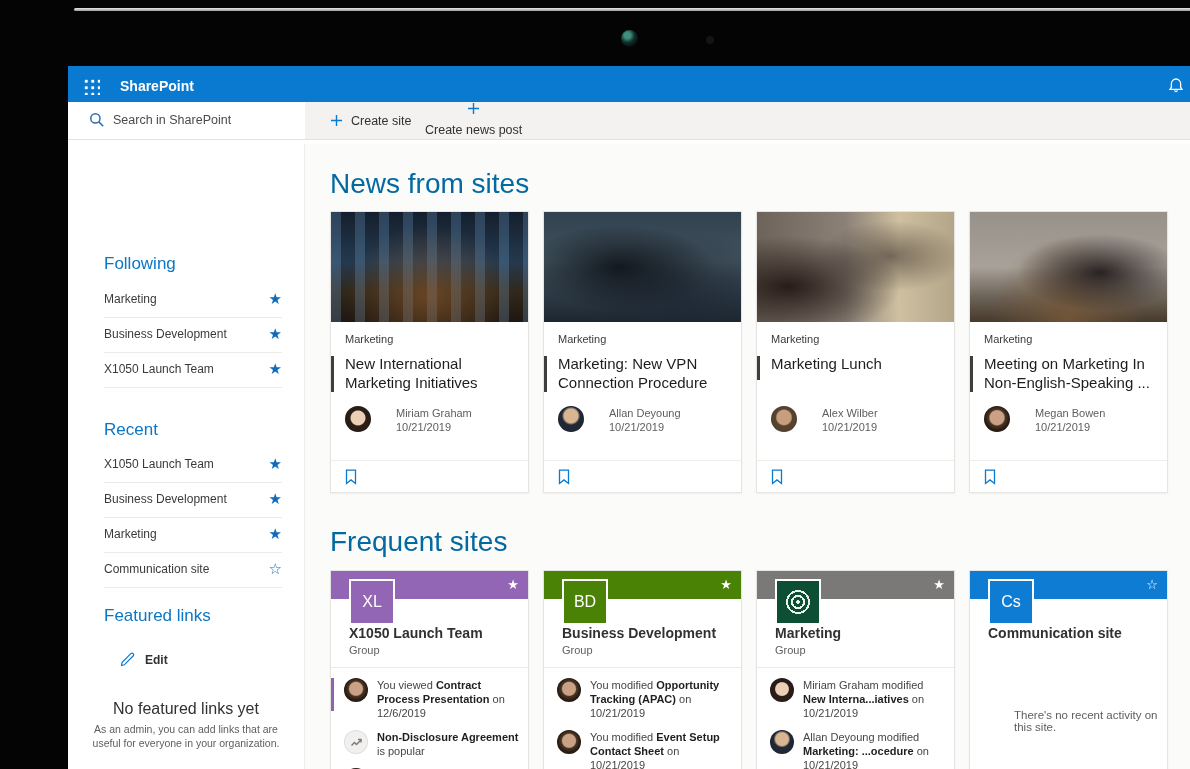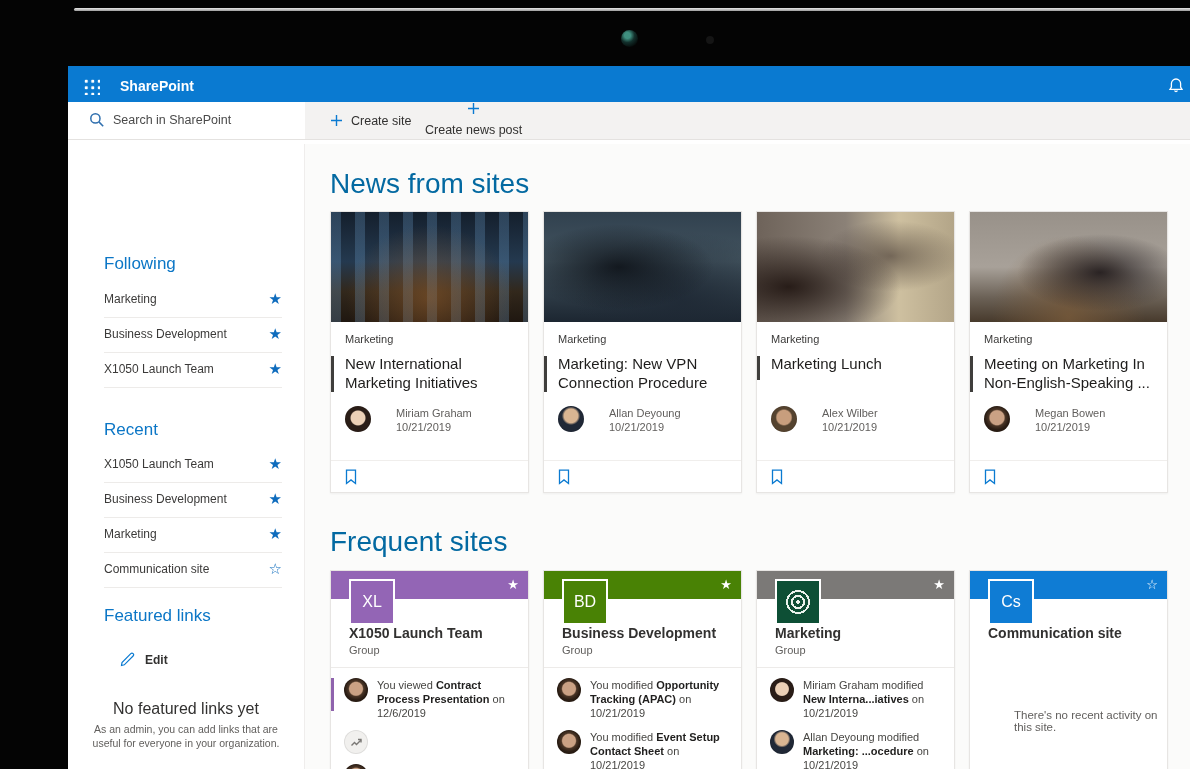--- a/index.html
+++ b/index.html
@@ -301,20 +301,21 @@
             <span class="av av24 av-megan"></span>
             <span class="atxt"><span>You viewed </span><b>Contract Process Presentation</b><span> on 12/6/2019</span></span>
           </div>
           <div class="arow">
             <span class="av av24 av-trend">
                 <svg width="13" height="13" viewBox="0 0 13 13">
                   <path d="M1.5 9.5l3-3 2 2 4.5-4.5" fill="none" stroke="#7a7875" stroke-width="1.4"></path>
                   <path d="M8 3.5h3v3" fill="none" stroke="#7a7875" stroke-width="1.4"></path>
                 </svg>
               </span>
+            <span class="atxt"><span></span><b>Non-Disclosure Agreement</b><span> is popular</span></span>
           </div>
           <div class="arow">
             <span class="av av24 av-megan"></span>
             <span class="atxt"><span></span></span>
           </div>
         </div>
       </div>
 
       <div class="scard" style="left:238px">
         <div class="shead hd-green">

